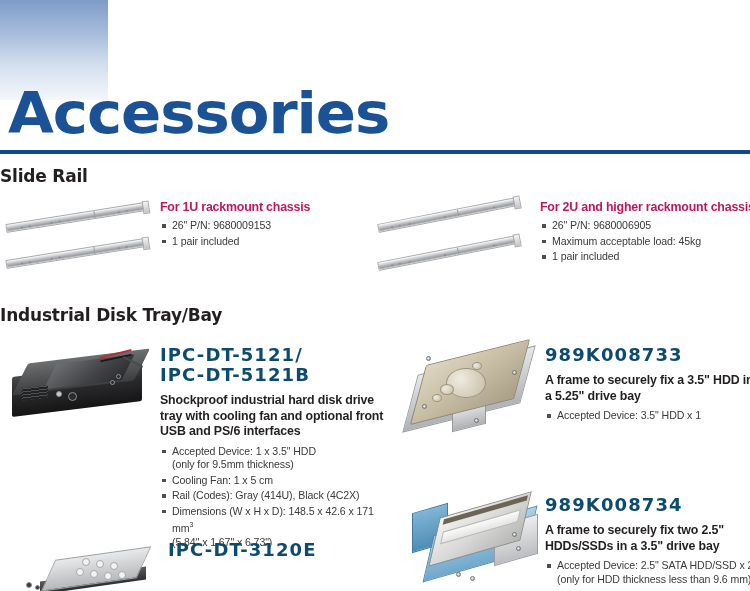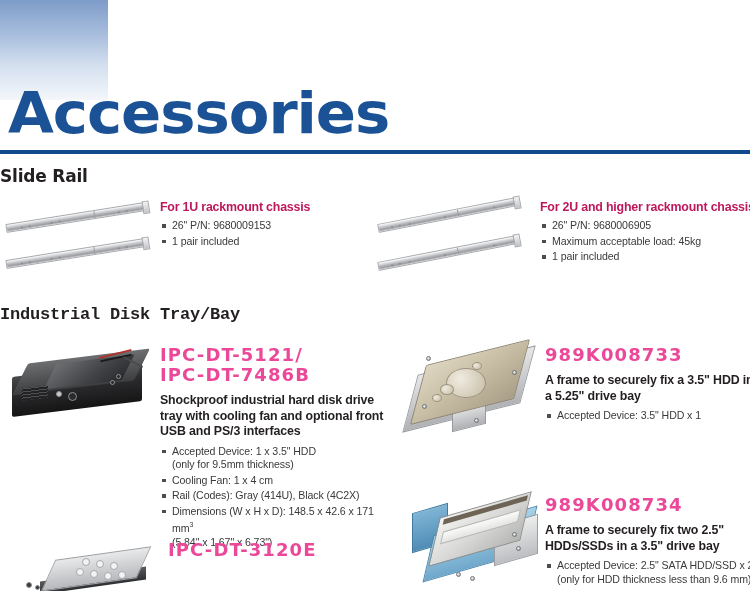--- a/index.html
+++ b/index.html
@@ -30,25 +30,25 @@
   }
 
   
   .section-head {
     position:absolute; left:0;
     font-size:17px; font-weight:bold; color:#231f20;
     letter-spacing:-0.2px;
     font-family:"DejaVu Sans", sans-serif;
   }
   #sec-slide-rail { top:166px; }
-  #sec-disk-tray  { top:305px;font-family:Liberation Mono, monospace; }
+  #sec-disk-tray  { top:305px; }
 
   
   .prod-code {
-    font-size:18px; font-weight:bold; color:#ec4899;
+    font-size:18px; font-weight:bold; color:#0c4a6e;
     letter-spacing:1.1px; line-height:20px;
     font-family:"DejaVu Sans", sans-serif;
   }
   .prod-desc {
     font-size:12.4px; font-weight:bold; color:#231f20;
     line-height:15.5px; letter-spacing:-0.15px;
   }
   .col-head {
     font-size:12.4px; font-weight:bold; color:#be185d;
     letter-spacing:-0.2px;
@@ -293,30 +293,30 @@
     <div class="vent"></div>
     <div class="knob" style="left:62px; top:45px; width:9px; height:9px;"></div>
     <div class="knob" style="left:50px; top:44px; width:6px; height:6px; background:#c8cace;"></div>
     <div class="knob" style="left:104px; top:33px; width:5px; height:5px;"></div>
     <div class="knob" style="left:110px; top:27px; width:5px; height:5px;"></div>
   </div>
 
   <div class="blk" id="dt-left-txt">
     <div class="prod-code">
       <span>IPC-DT-5121/</span><br>
-      <span>IPC-DT-7486B</span>
-    </div>
-    <div class="prod-desc" style="margin-top:8px;">Shockproof industrial hard disk drive tray with cooling fan and optional front USB and PS/3 interfaces</div>
+      <span>IPC-DT-5121B</span>
+    </div>
+    <div class="prod-desc" style="margin-top:8px;">Shockproof industrial hard disk drive tray with cooling fan and optional front USB and PS/6 interfaces</div>
     <ul class="specs">
       <li>
         <span>Accepted Device: 1 x 3.5" HDD</span>
         <span class="sub">(only for 9.5mm thickness)</span>
       </li>
       <li>
-        <span>Cooling Fan: 1 x 4 cm</span>
+        <span>Cooling Fan: 1 x 5 cm</span>
       </li>
       <li>
         <span>Rail (Codes): Gray (414U), Black (4C2X)</span>
       </li>
       <li>
         <span>Dimensions (W x H x D): 148.5 x 42.6 x 171 mm</span><sup>3</sup>
         <span class="sub">(5.84" x 1.67" x 6.73")</span>
       </li>
     </ul>
   </div>

